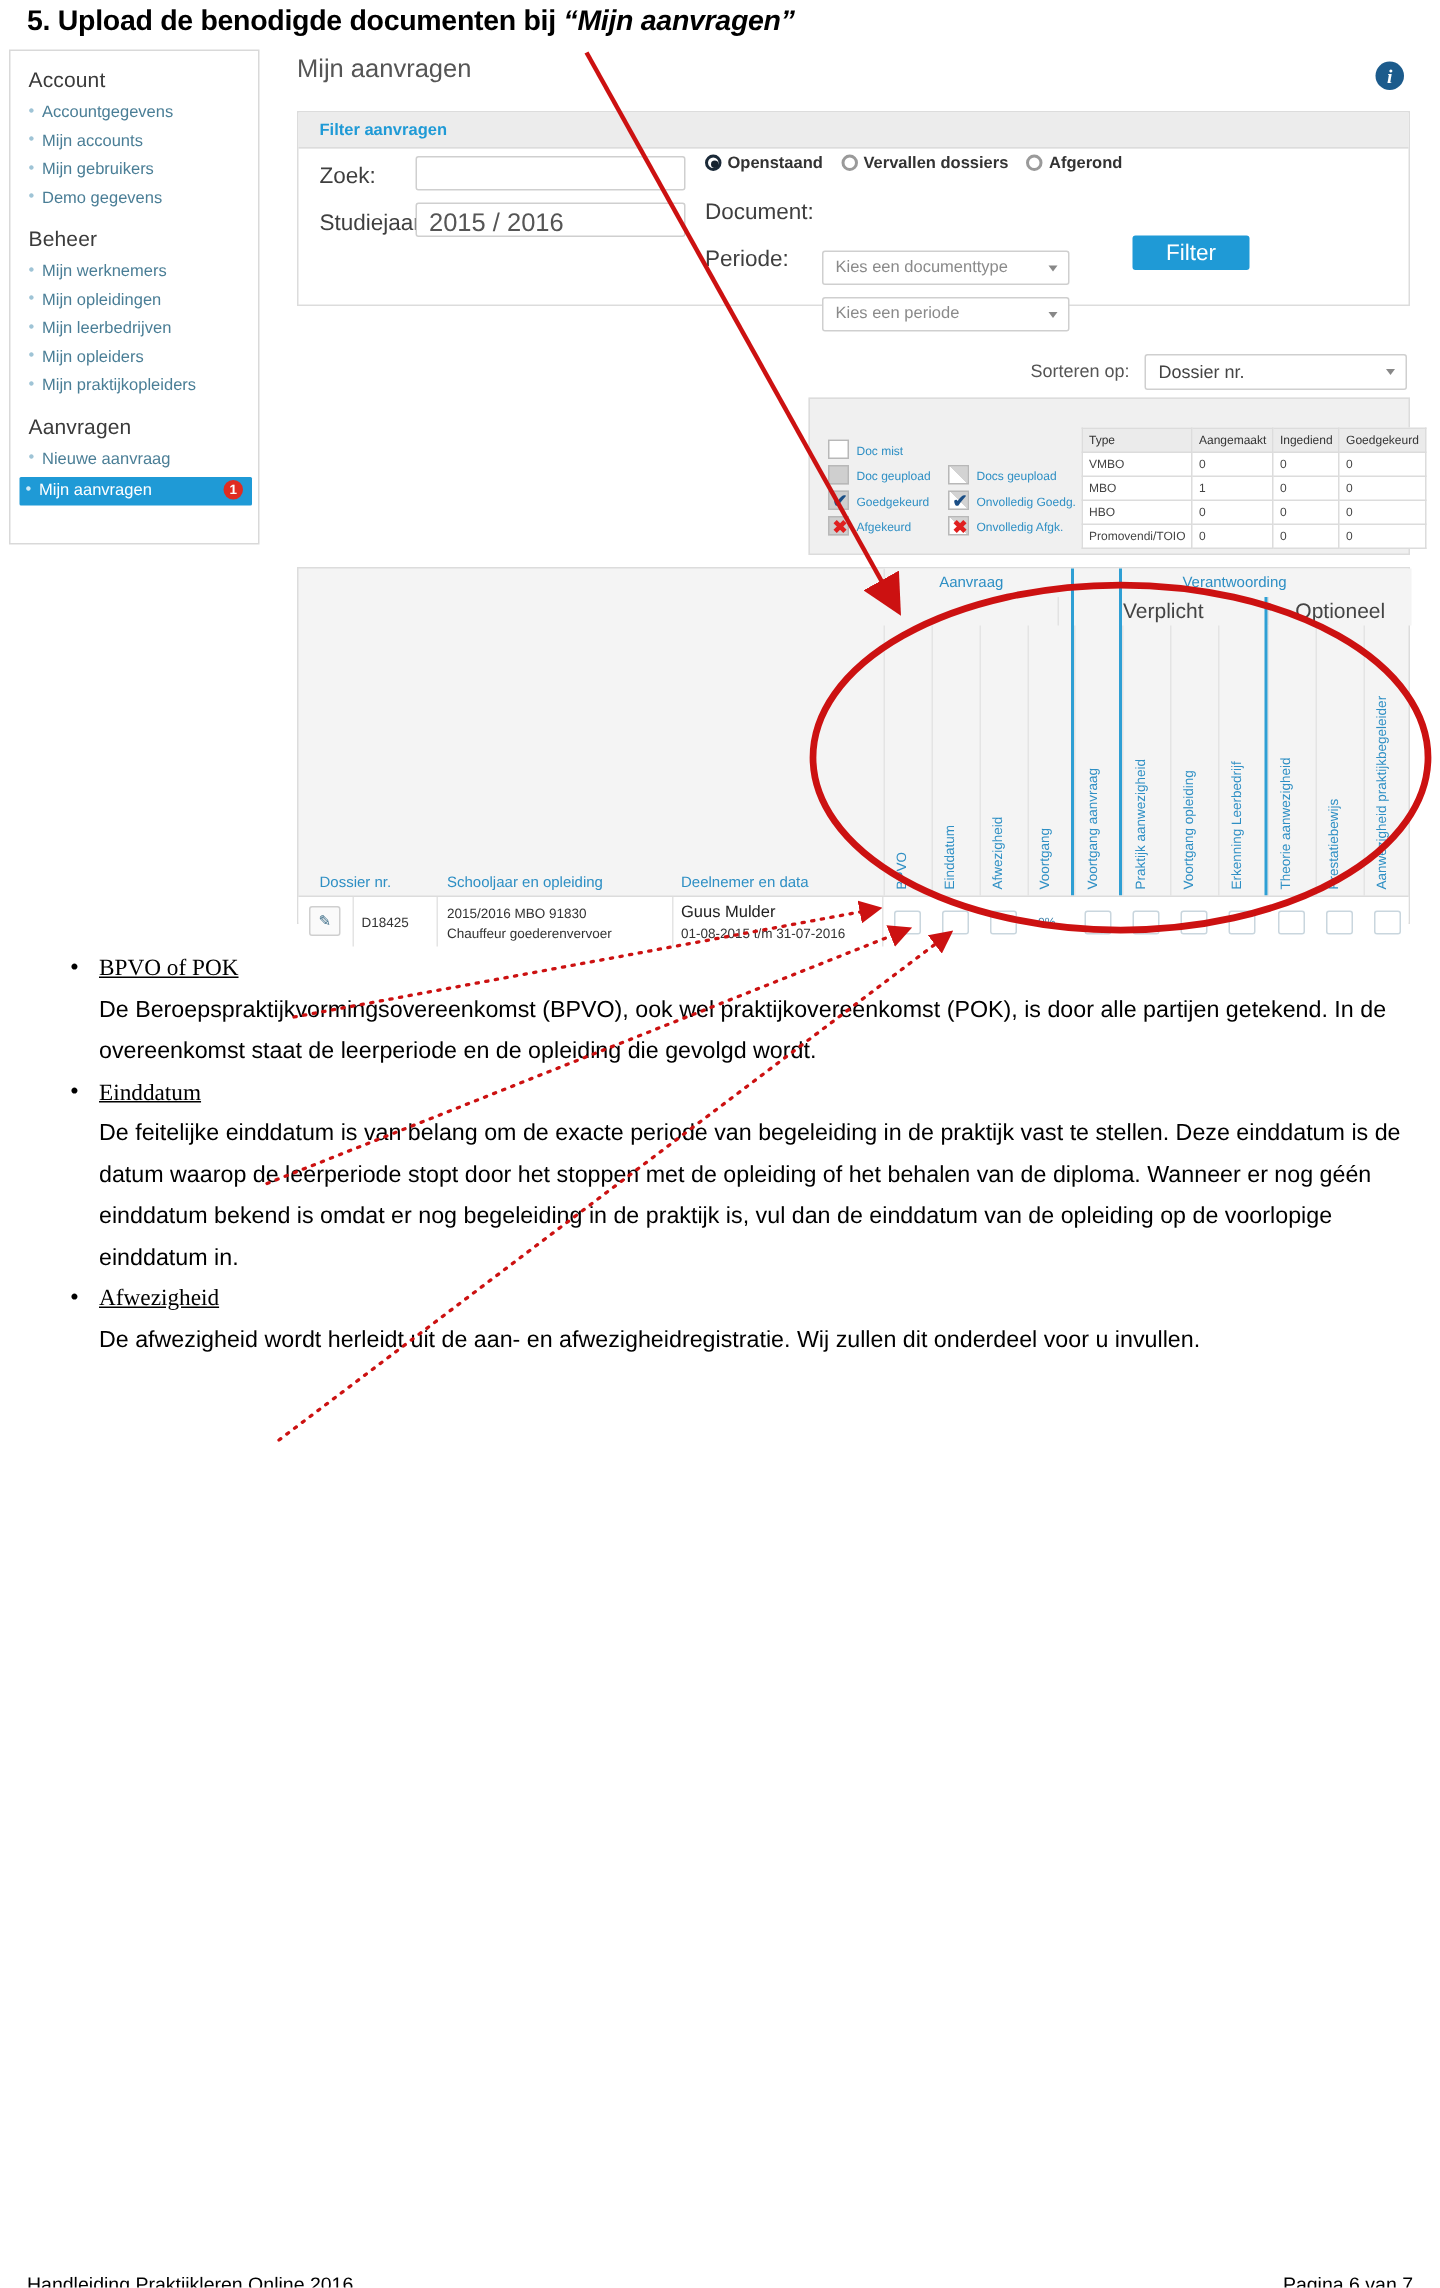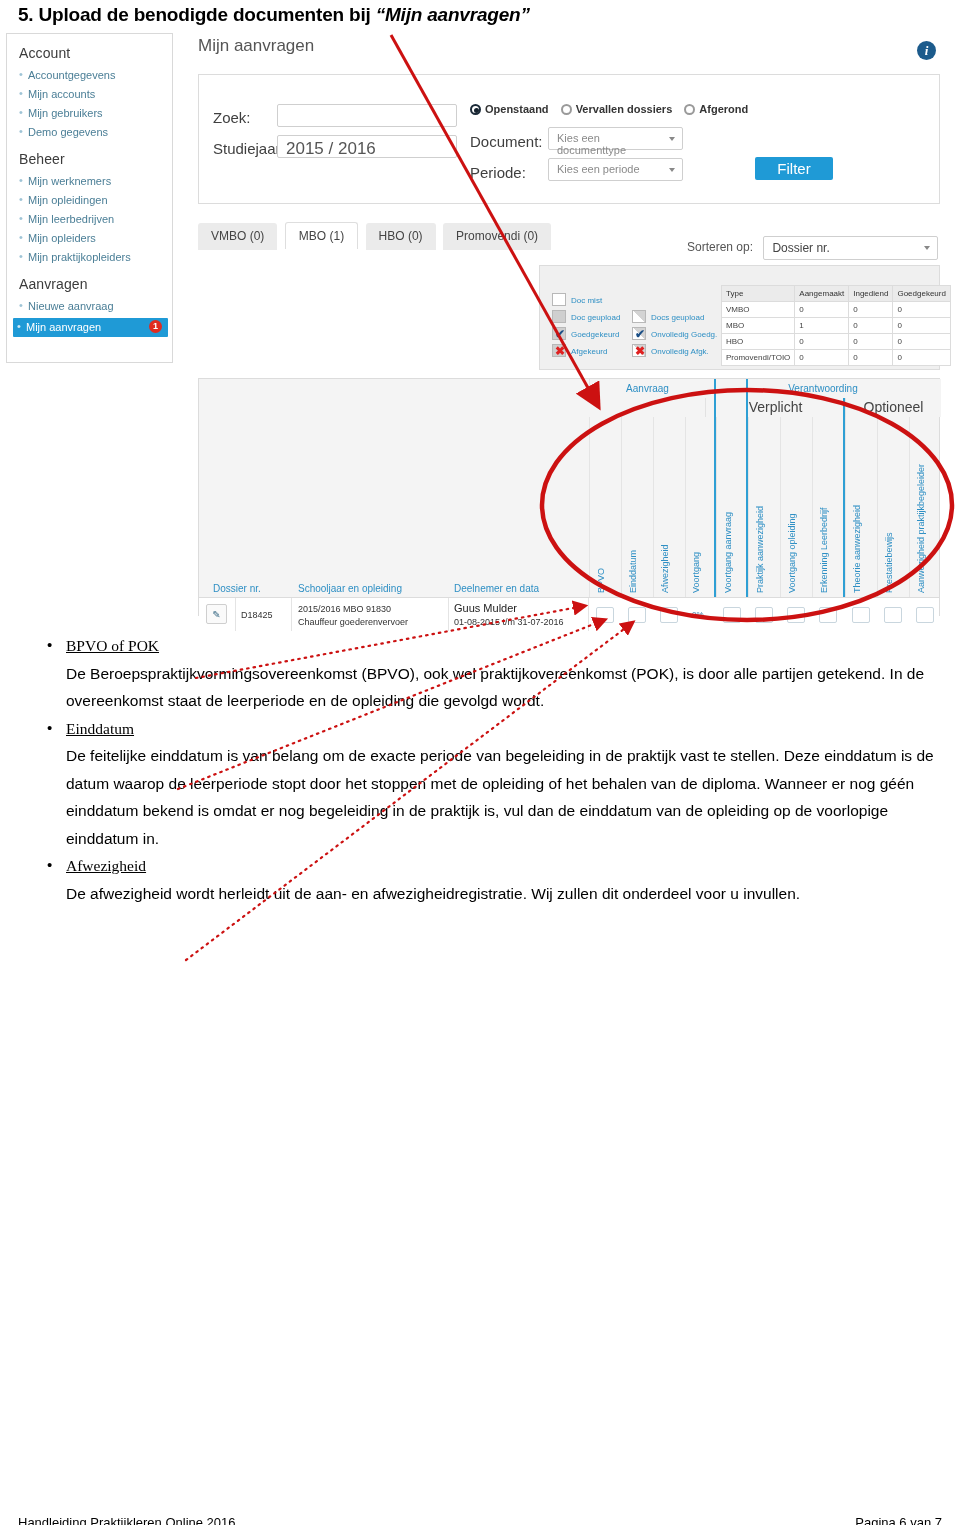--- a/index.html
+++ b/index.html
@@ -77,23 +77,23 @@
     color:#1f9ad6; font-size:11px; font-weight:bold; padding:6px 0 0 14px;
   }
   .frow{ position:absolute; font-size:11px; color:#444; }
   .flabel{ color:#3f3f3f; font-size:15px; }
   .finput{
     border:1px solid #cfcfcf; background:#fff; height:23px;
     font-size:17px; color:#555; padding:3px 8px; border-radius:2px;
     display:inline-block; vertical-align:middle;
   }
   .fselect{
-    border:1px solid #cfcfcf; background:#fff; height:23px; width:135px;
+    border:1px solid #cfcfcf; background:#fff; height:23px; width:165px;
     font-size:11px; color:#8a8a8a; padding:4px 28px 4px 8px; border-radius:2px;
-    position:relative; display:inline-block;
+    position:relative; display:inline-block;margin-top:40px;
   }
   .caret{
     position:absolute; right:7px; top:9px; width:0;height:0;
     border-left:3px solid transparent;border-right:3px solid transparent;
     border-top:4px solid #888;
   }
   .radio-row{ position:absolute; left:271px; top:28px; font-size:11px; font-weight:bold; color:#333; }
   .radio{
     display:inline-block; width:11px; height:11px; border-radius:50%;
     border:2px solid #1b2a38; vertical-align:-2px; margin-right:4px;
@@ -263,20 +263,21 @@
       <span>Mijn aanvragen</span>
       <span class="badge">1</span>
     </div>
   </div>
 
   <div class="panel">
     <div class="panel-title">Mijn aanvragen</div>
     <div class="info-icon">i</div>
 
     <div class="filterbox">
+      <div class="filterbar">Filter aanvragen</div>
 
       <div class="frow" style="left:14px; top:34px;">
         <span class="flabel">Zoek:</span>
       </div>
       <div class="finput" style="position:absolute;left:78px;top:29px;width:180px;"></div>
 
       <div class="frow" style="left:14px; top:65px;">
         <span class="flabel">Studiejaar:</span>
       </div>
       <div class="finput" style="position:absolute;left:78px;top:60px;width:180px;">2015 / 2016</div>
@@ -299,26 +300,20 @@
         <span class="flabel">Periode:</span>
       </div>
       <div class="fselect" style="position:absolute;left:349px;top:83px;">
         <span>Kies een periode</span>
         <span class="caret"></span>
       </div>
 
       <div class="btn-filter">Filter</div>
     </div>
 
-    <div class="tabs">
-      <span class="tab">VMBO (0)</span>
-      <span class="tab active">MBO (1)</span>
-      <span class="tab">HBO (0)</span>
-      <span class="tab">Promovendi (0)</span>
-    </div>
 
     <div class="sortrow">
       <span>Sorteren op:</span>
       <span class="sortsel">
         <span>Dossier nr.</span>
         <span class="caret" style="top:9px;"></span>
       </span>
     </div>
 
     <div class="legendbox">

